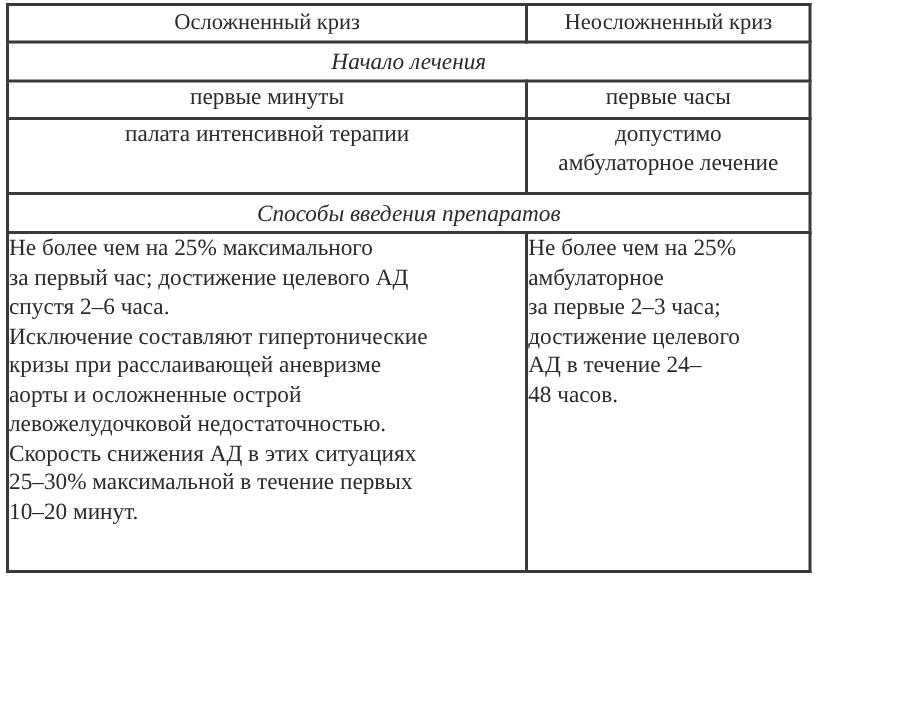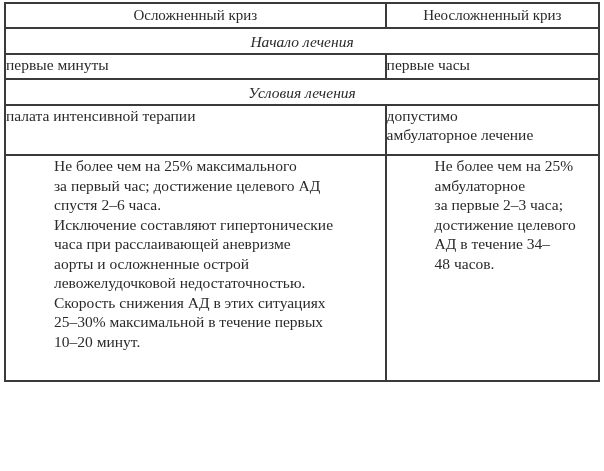--- a/index.html
+++ b/index.html
@@ -1,32 +1,32 @@
 <!DOCTYPE html>
 <html><head>
 <meta charset="utf-8">
 <style>
   html, body { margin: 0; padding: 0; background: #ffffff; }
   body { width: 604px; height: 471px; position: relative; overflow: hidden;
          font-family: "Liberation Serif", "DejaVu Serif", serif; color: #2a2a2a; }
   table.crisis {
     position: absolute; left: 4px; top: 2px;
-    width: 596px; border-collapse: collapse;
+    width: 537px; border-collapse: collapse;
     font-size: 15.5px; line-height: 19px;
   }
   table.crisis td, table.crisis th {
     border: 2px solid #3a3a3a; padding: 0; font-weight: normal;
   }
   th.head { height: 23px; text-align: center; font-weight: bold; font-size: 15px; }
   td.section { height: 24px; text-align: center; font-weight: bold; font-style: italic; font-size: 15.5px; }
-  td.cell-c { text-align: left; vertical-align: top; padding-top: 3px; }
+  td.cell-c { text-align: center; vertical-align: top; padding-top: 3px; }
   td.row-short { height: 23px; }
   td.row-tall { height: 48px; }
   td.cell-l { text-align: left; vertical-align: top; padding: 3px 6px 2px 6px; font-size: 15.5px; line-height: 19.5px; }
-  td.cell-l div { white-space: nowrap; margin-left: 48px; }
+  td.cell-l div { white-space: nowrap; }
   .col1 { width: 380px; }
   .col2 { width: 212px; }
 </style>
 </head>
 <body>
 
 <table class="crisis">
   <tbody>
       <tr>
     <th class="head col1">Осложненный криз</th>
@@ -35,49 +35,49 @@
 
   <tr>
     <td class="section" colspan="2">Начало лечения</td>
   </tr>
   <tr>
     <td class="cell-c row-short">первые минуты</td>
     <td class="cell-c row-short">первые часы</td>
   </tr>
 
   <tr>
-    <td class="section" colspan="2">Условия лечения</td>
-  </tr>
-  <tr>
     <td class="cell-c row-tall">
       <div>палата интенсивной терапии</div>
     </td>
     <td class="cell-c row-tall">
       <div>допустимо</div>
       <div>амбулаторное лечение</div>
     </td>
   </tr>
 
+  <tr>
+    <td class="section" colspan="2">Способы введения препаратов</td>
+  </tr>
 
   <tr>
     <td class="cell-l" style="height:224px">
       <div>Не более чем на 25% максимального</div>
       <div>за первый час; достижение целевого АД</div>
       <div>спустя 2–6 часа.</div>
       <div>Исключение составляют гипертонические</div>
-      <div>часа при расслаивающей аневризме</div>
+      <div>кризы при расслаивающей аневризме</div>
       <div>аорты и осложненные острой</div>
       <div>левожелудочковой недостаточностью.</div>
       <div>Скорость снижения АД в этих ситуациях</div>
       <div>25–30% максимальной в течение первых</div>
       <div>10–20 минут.</div>
     </td>
     <td class="cell-l">
       <div>Не более чем на 25%</div>
       <div>амбулаторное</div>
       <div>за первые 2–3 часа;</div>
       <div>достижение целевого</div>
-      <div>АД в течение 34–</div>
+      <div>АД в течение 24–</div>
       <div>48 часов.</div>
     </td>
   </tr>
 </tbody>
   </table>
 
 </body></html>

